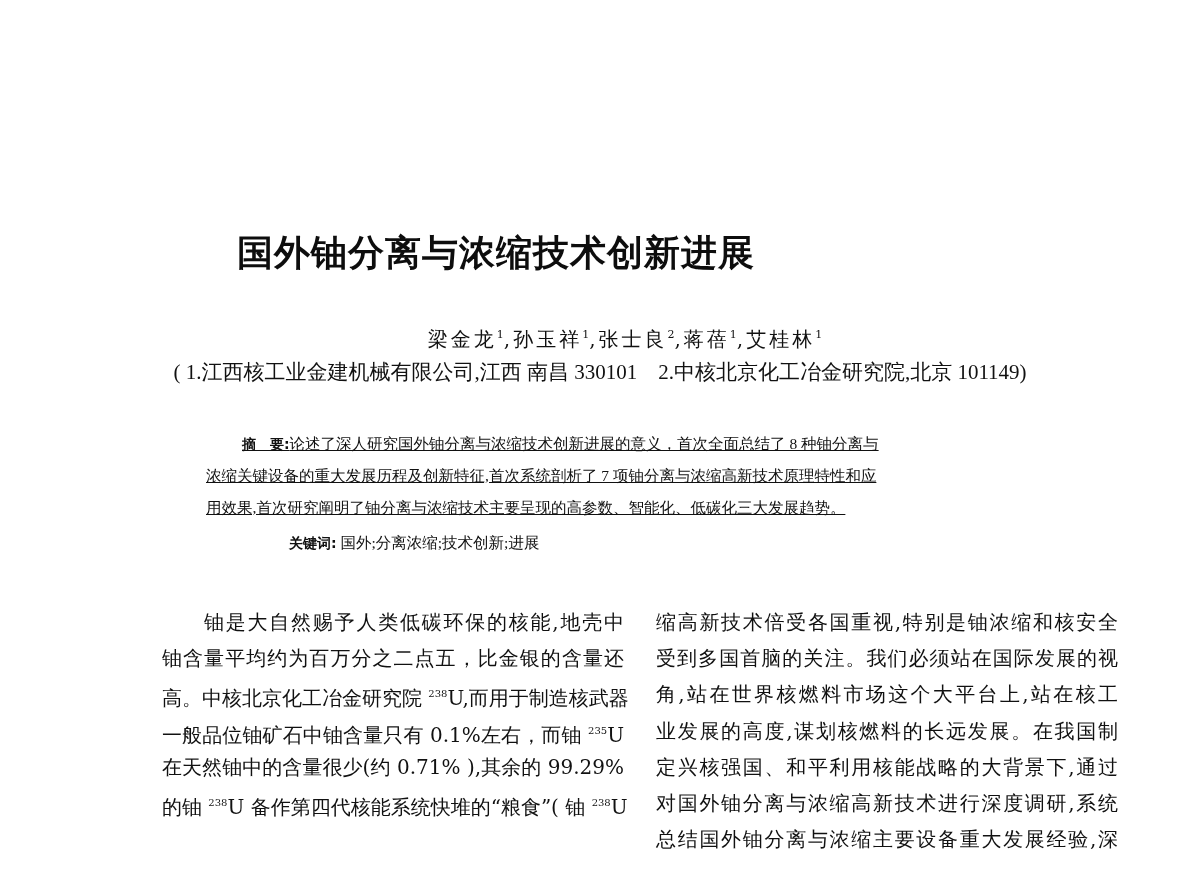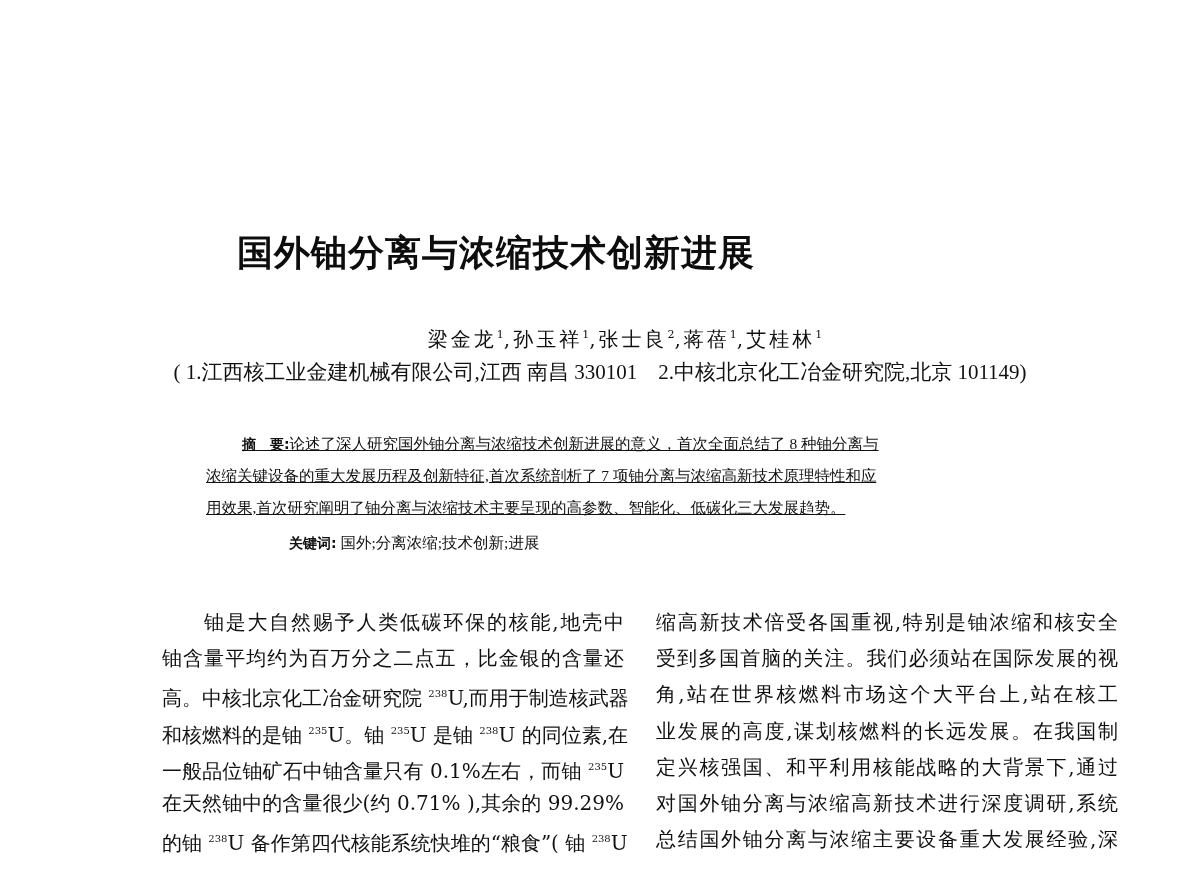--- a/index.html
+++ b/index.html
@@ -125,21 +125,20 @@
   </div>
 
   <div class="keywords">
     <span class="lead"><span>关键词</span>:</span> <span>国外;分离浓缩;技术创新;进展</span>
   </div>
 
   <div class="col left">
     <span class="line indent"><span>铀是大自然赐予人类低碳环保的核能,地壳中</span></span>
     <span class="line"><span>铀含量平均约为百万分之二点五，比金银的含量还</span></span>
     <span class="line"><span>高。中核北京化工冶金研究院 </span><sup>238</sup><span>U,而用于制造核武器</span></span>
-    <span class="line"><span>和核燃料的是铀 </span><sup>235</sup><span>U。铀 </span><sup>235</sup><span>U 是铀 </span><sup>238</sup><span>U 的同位素,在</span></span>
     <span class="line"><span>一般品位铀矿石中铀含量只有 0.1%左右，而铀 </span><sup>235</sup><span>U</span></span>
     <span class="line"><span>在天然铀中的含量很少(约 0.71% ),其余的 99.29%</span></span>
     <span class="line"><span>的铀 </span><sup>238</sup><span>U 备作第四代核能系统快堆的“粮食”( 铀 </span><sup>238</sup><span>U</span></span>
   </div>
 
   <div class="col right">
     <span class="line">缩高新技术倍受各国重视,特别是铀浓缩和核安全</span>
     <span class="line">受到多国首脑的关注。我们必须站在国际发展的视</span>
     <span class="line">角,站在世界核燃料市场这个大平台上,站在核工</span>
     <span class="line">业发展的高度,谋划核燃料的长远发展。在我国制</span>

